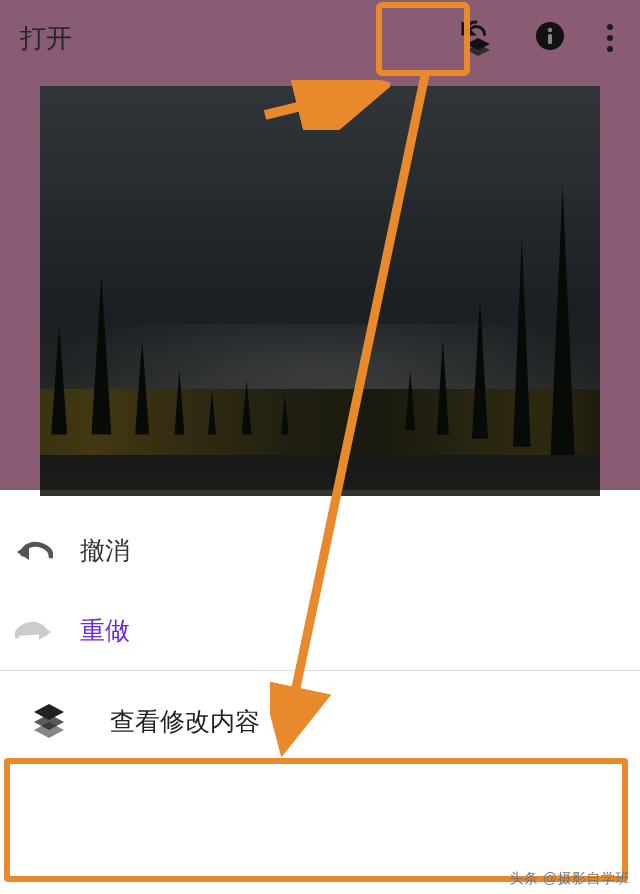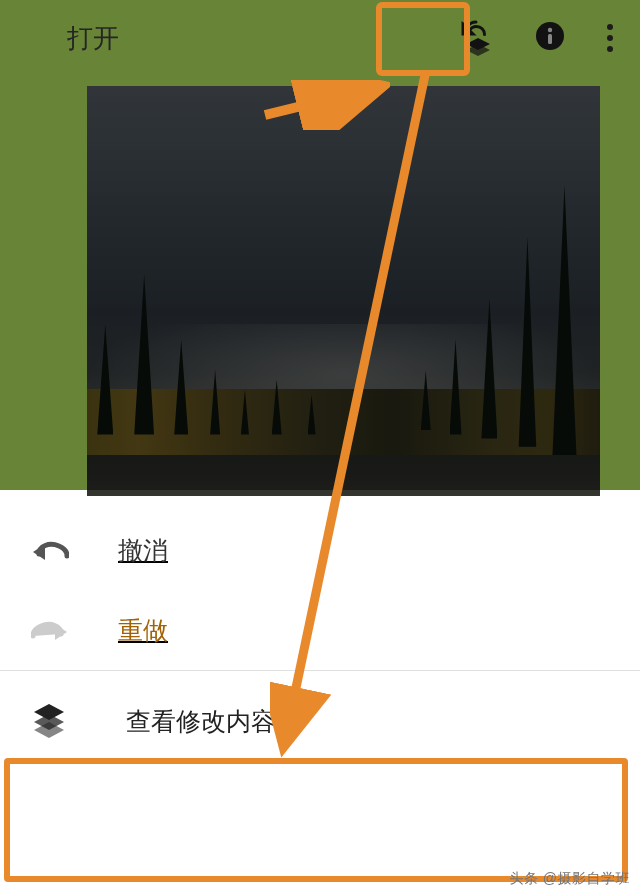--- a/index.html
+++ b/index.html
@@ -5,24 +5,23 @@
     * { margin: 0; padding: 0; box-sizing: border-box; }
     body {
       width: 640px;
       height: 894px;
       font-family: -apple-system, "Helvetica Neue", Arial, sans-serif;
       background: #fff;
       position: relative;
       overflow: hidden;
     }
     .top-section {
-      background: #bef264;
+      background: #f9a8d4;
       position: relative;
       height: 490px;
-      padding-left: 47px;
     }
     .dim-overlay {
       position: absolute;
       inset: 0;
       background: rgba(0,0,0,0.45);
       z-index: 5;
       pointer-events: none;
     }
     .toolbar {
       height: 76px;
@@ -132,43 +131,42 @@
       position: absolute;
       left: 0; right: 0;
       top: 510px;
       bottom: 0;
       z-index: 10;
     }
     .menu-item {
       height: 80px;
       display: flex;
       align-items: center;
-      padding-left: 30px;
-      gap: 48px;
-      text-decoration: underline;
+      padding-left: 14px;
+      gap: 26px;
     }
     .menu-item .icon-slot {
       width: 40px;
       display: flex;
       justify-content: center;
     }
     .menu-item .label {
       font-size: 25px;
       color: #333;
     }
-    .menu-item.disabled .label { color: #a16207; }
+    .menu-item.disabled .label { color: #6d28d9; }
     .menu-item.disabled svg path,
     .menu-item.disabled svg polyline { stroke: #ccc; fill: #ccc; }
     .divider { height: 1px; background: #e0e0e0; margin: 0 0; }
     .view-edits {
       height: 100px;
       display: flex;
       align-items: center;
       padding-left: 30px;
-      gap: 58px;
+      gap: 42px;
     }
     .view-edits .label { font-size: 25px; color: #222; }
 
     
     .annot { position: absolute; z-index: 20; pointer-events: none; }
     .box1 {
       left: 376px; top: 2px; width: 94px; height: 74px;
       border: 6px solid #e8892b; border-radius: 6px;
     }
     .box2 {

